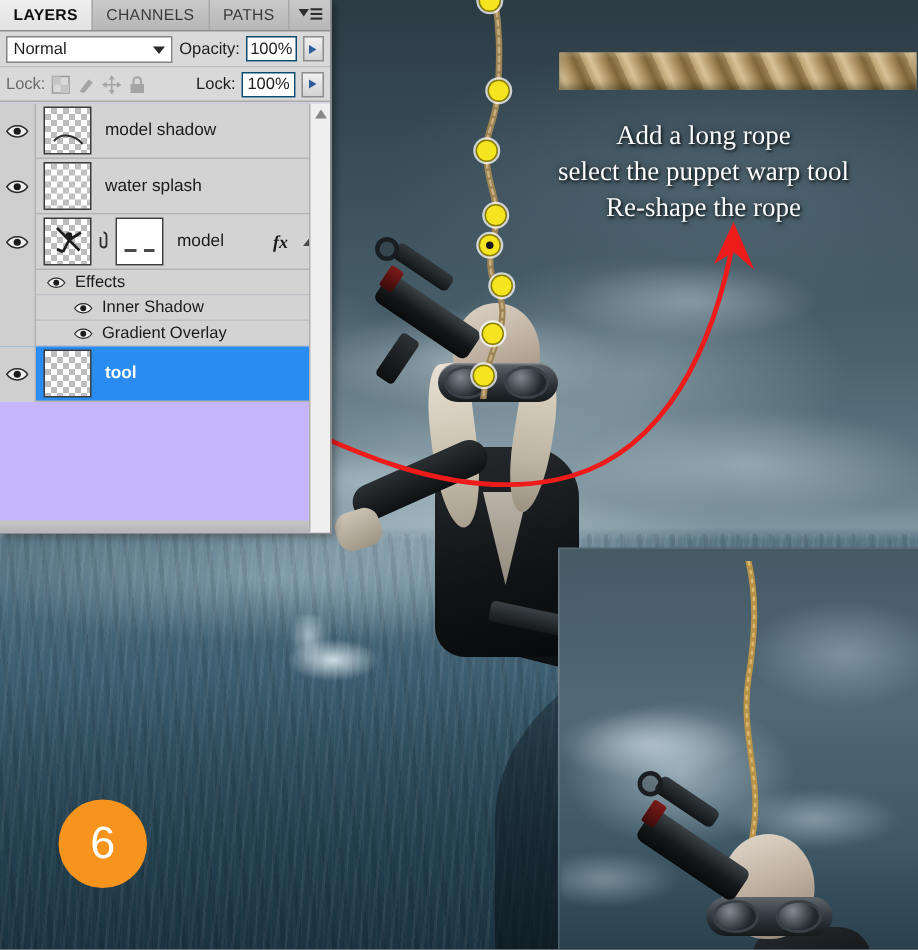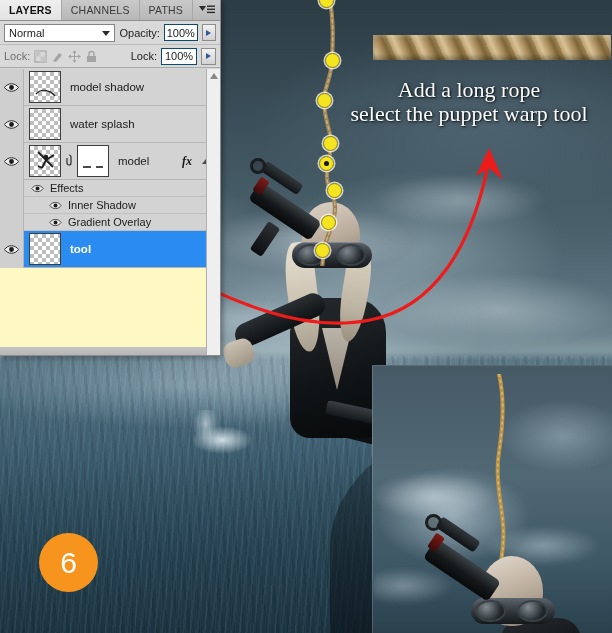--- a/index.html
+++ b/index.html
@@ -193,21 +193,21 @@
         #b99f6e 0px, #d8c296 5px, #a98d5d 12px, #7e6639 17px, #9d8355 22px),
       linear-gradient(180deg,#c8b183,#93794c);
     box-shadow: inset 0 2px 3px rgba(255,255,255,.18), inset 0 -3px 5px rgba(0,0,0,.35);
   }
 
   
   .annot {
     position: absolute; left: 330px; top: 78px; width: 278px;
     text-align: center;
     font-family: "Liberation Serif", "DejaVu Serif", serif;
-    font-size: 22px; line-height: 24px; color: #fbfcfd;
+    font-size: 18px; line-height: 24px; color: #fbfcfd;
     text-shadow: 1px 1px 2px rgba(0,0,0,.75), 0 0 5px rgba(0,0,0,.5);
     white-space: nowrap;
   }
 
   
   .arrow-svg { position: absolute; left: 0; top: 0; width: 612px; height: 633px; pointer-events: none; }
 
   
   .inset {
     position: absolute; left: 372px; top: 365px; width: 240px; height: 268px;
@@ -339,21 +339,21 @@
     width: 0; height: 0; border-top: 3.5px solid transparent;
     border-bottom: 3.5px solid transparent; border-left: 5px solid #2e5c9a;
   }
   .ps-row2 {
     height: 23px; display: flex; align-items: center; gap: 4px;
     padding: 0 4px; background: #d9d9d9; border-bottom: 1px solid #a9a9a9;
   }
   .ps-row2 .lock-ico { width: 13px; height: 13px; opacity: .55; }
   .ps-list {
     position: absolute; left: 0; top: 69px; right: 0; bottom: 0;
-    background: #fef9c3; overflow: hidden;
+    background: #c4b5fd; overflow: hidden;
   }
   .ly-row {
     height: 37px; display: flex; align-items: center;
     border-bottom: 1px solid #b4b4b4;
     background: #d3d3d3; position: relative;
   }
   .ly-row.selected { background: #2a8cf0; color: #fff; }
   .ly-eye {
     width: 24px; height: 37px; display: flex; align-items: center; justify-content: center;
     border-right: 1px solid #b4b4b4;
@@ -478,20 +478,21 @@
       <div class="pin" style="left: 327px; top: 183px;"></div>
       <div class="pin" style="left: 321px; top: 215px;"></div>
       <div class="pin" style="left: 315px; top: 243px;"></div>
     </div>
 
   <div class="rope-strip"></div>
 
   <div class="annot">
     <div>Add a long rope</div>
     <div>select the puppet warp tool</div>
+    <div>Re-shape the rope</div>
   </div>
 
   <svg class="arrow-svg" viewBox="0 0 612 633">
     <path d="M 158 264 C 230 300, 300 334, 370 320 C 432 308, 472 250, 489 160" fill="none" stroke="#ee1b1b" stroke-width="3.2" stroke-linecap="round"></path>
     <path d="M 489 148 L 476 176 L 489 168 L 503 180 Z" fill="#ee1b1b"></path>
   </svg>
 
   <div class="inset">
     <div class="inset-fog"></div>
     <svg class="inset-rope" viewBox="0 0 40 200">

